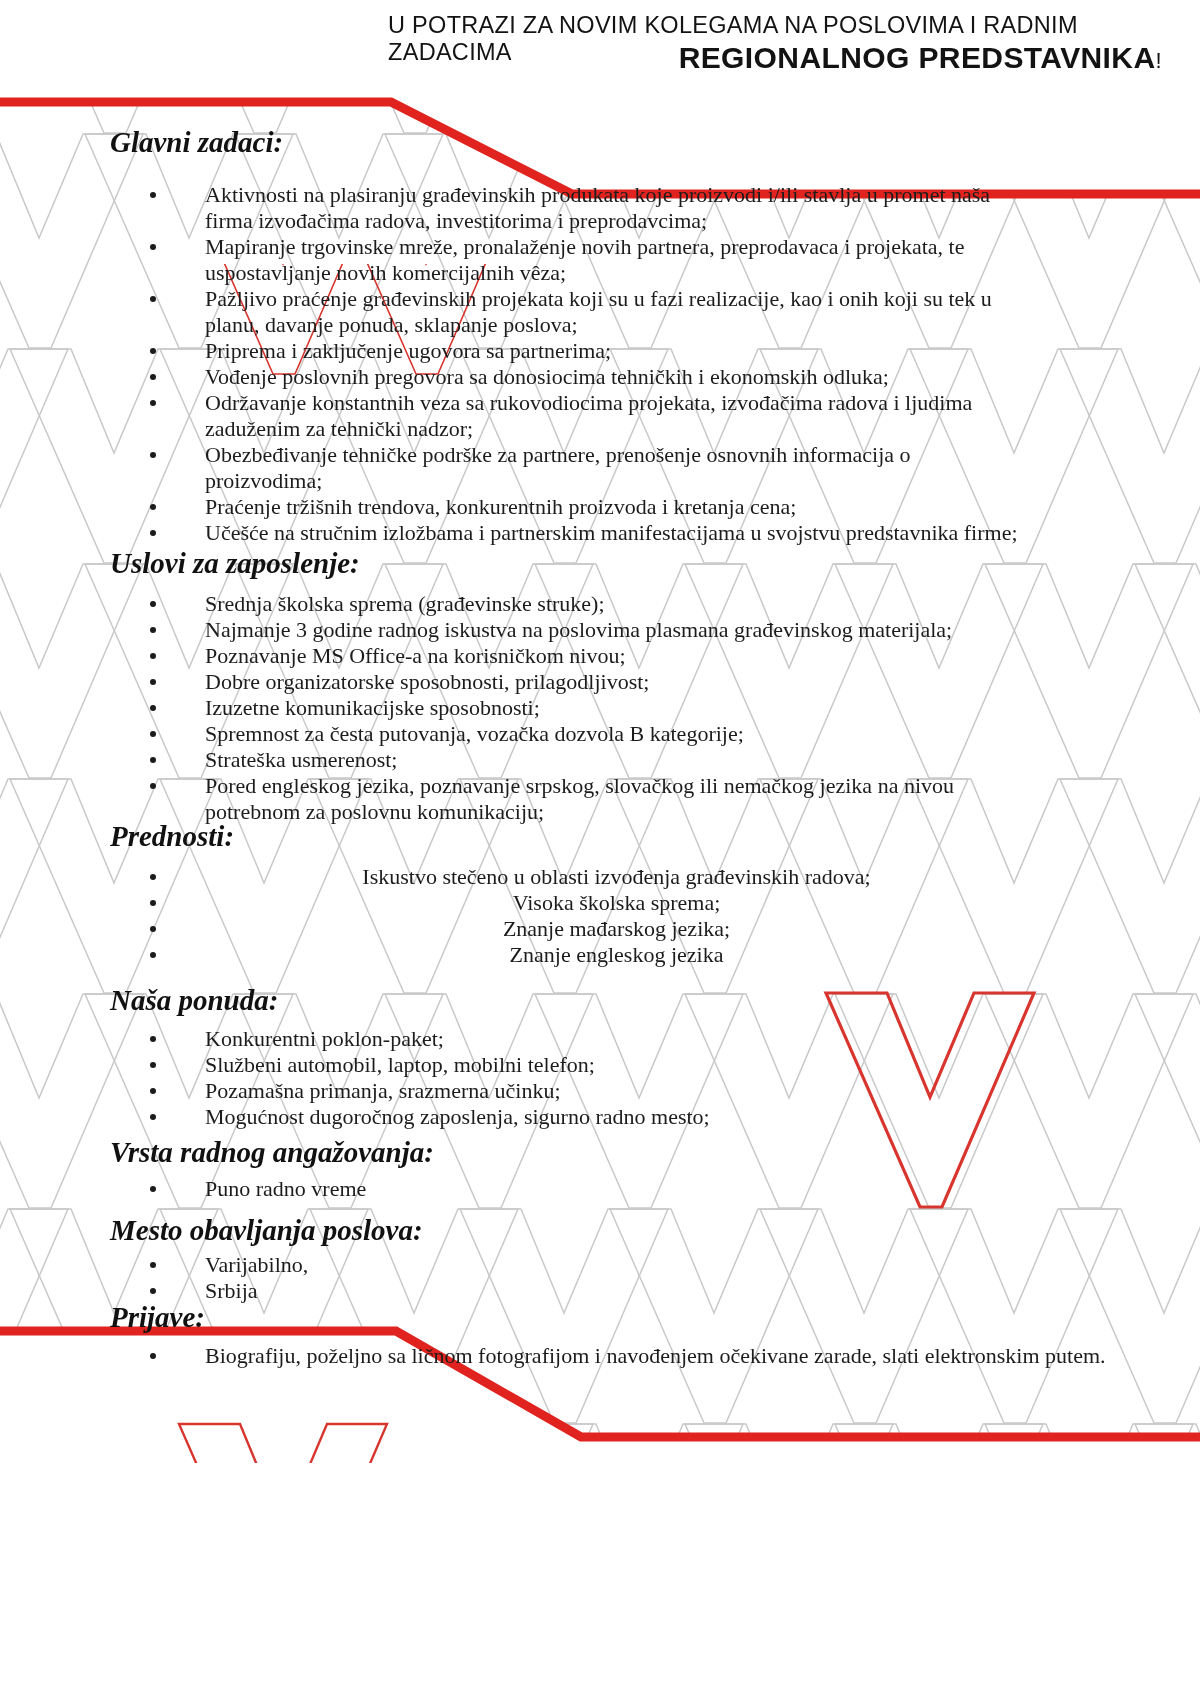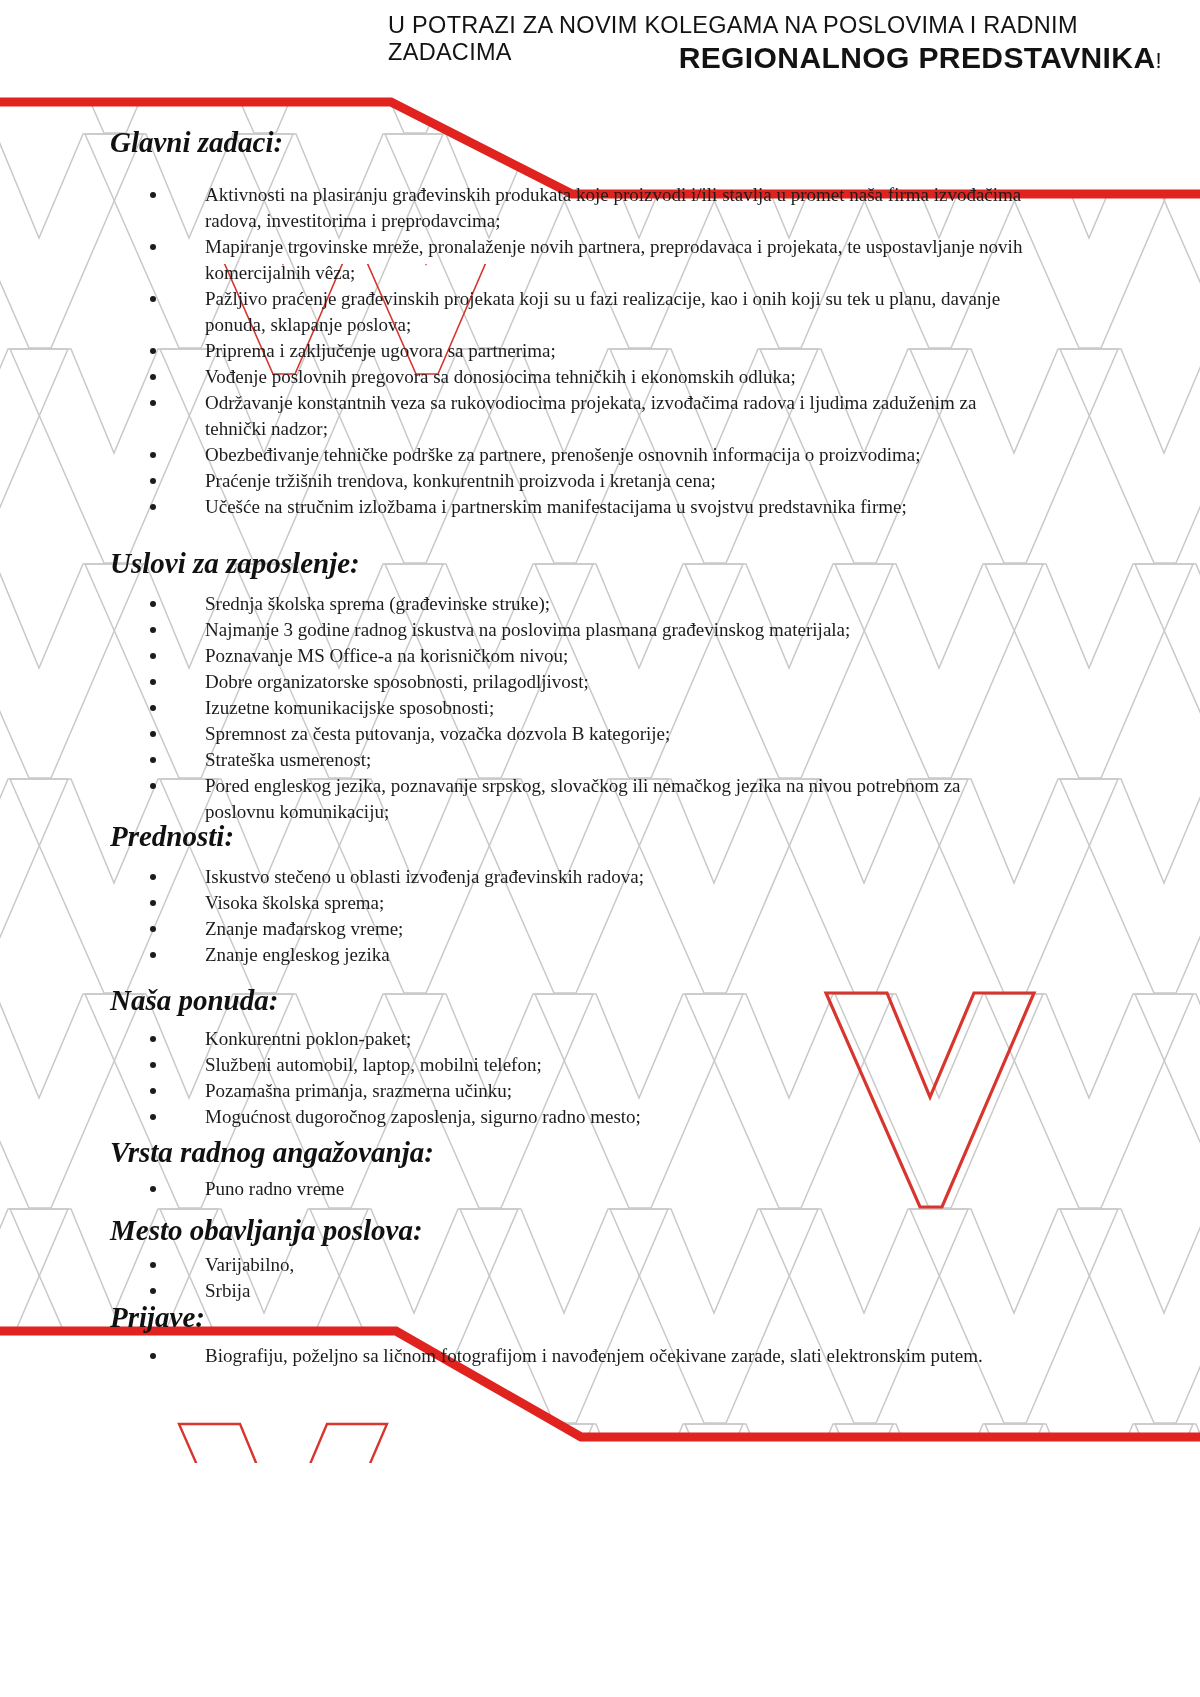--- a/index.html
+++ b/index.html
@@ -10,26 +10,26 @@
   
   .hdr1{position:absolute;left:388px;top:12px;z-index:2;
         font-family:"Liberation Sans", sans-serif;font-size:23.5px;letter-spacing:.3px;color:#131313;}
   .hdr2{position:absolute;right:38px;top:41px;z-index:2;
         font-family:"Liberation Sans", sans-serif;font-size:30px;font-weight:bold;letter-spacing:.4px;color:#131313;}
   .hdr2 .bang{font-weight:normal;font-size:22px;}
   
   .sec{position:absolute;left:110px;width:918px;z-index:1;}
   .sec h2{margin:0;font-size:29px;font-weight:bold;font-style:italic;line-height:28px;color:#111;}
   .sec ul{list-style:none;margin:0;padding:0;}
-  .sec li{position:relative;padding-left:95px;font-size:19px;line-height:26px;}
+  .sec li{position:relative;padding-left:95px;font-size:22px;line-height:26px;}
   .sec li::before{content:"";position:absolute;left:40px;top:10px;width:6px;height:6px;
                   border-radius:50%;background:#1c1c1c;}
   .s1{top:128px;} .s1 ul{margin-top:26px;}
   .s2{top:549px;} .s2 ul{margin-top:14px;}
-  .s3{top:822px;} .s3 ul{margin-top:14px;}
+  .s3{top:822px;} .s3 ul{margin-top:14px;text-align:center;}
   .s4{top:986px;} .s4 ul{margin-top:12px;}
   .s5{top:1138px;} .s5 ul{margin-top:10px;}
   .s6{top:1216px;} .s6 ul{margin-top:8px;}
   .s7{top:1303px;} .s7 ul{margin-top:12px;} .s7 li{white-space:nowrap;}
   
   .logo{position:absolute;left:540px;top:1455px;width:590px;z-index:2;text-align:center;
         font-family:"DejaVu Sans", sans-serif;}
   .logo-word{font-size:100px;line-height:100px;font-weight:bold;letter-spacing:-2px;white-space:nowrap;}
   .logo-word .via{color:#e8312a;}
   .logo-word .stein{color:#161616;}
@@ -167,21 +167,21 @@
         <li>Strateška usmerenost;</li>
         <li>Pored engleskog jezika, poznavanje srpskog, slovačkog ili nemačkog jezika na nivou potrebnom za poslovnu komunikaciju;</li>
       </ul>
   </div>
 
   <div class="sec s3">
     <h2>Prednosti:</h2>
     <ul>
         <li>Iskustvo stečeno u oblasti izvođenja građevinskih radova;</li>
         <li>Visoka školska sprema;</li>
-        <li>Znanje mađarskog vreme;</li>
+        <li>Znanje mađarskog jezika;</li>
         <li>Znanje engleskog jezika</li>
       </ul>
   </div>
 
   <div class="sec s4">
     <h2>Naša ponuda:</h2>
     <ul>
         <li>Konkurentni poklon-paket;</li>
         <li>Službeni automobil, laptop, mobilni telefon;</li>
         <li>Pozamašna primanja, srazmerna učinku;</li>

